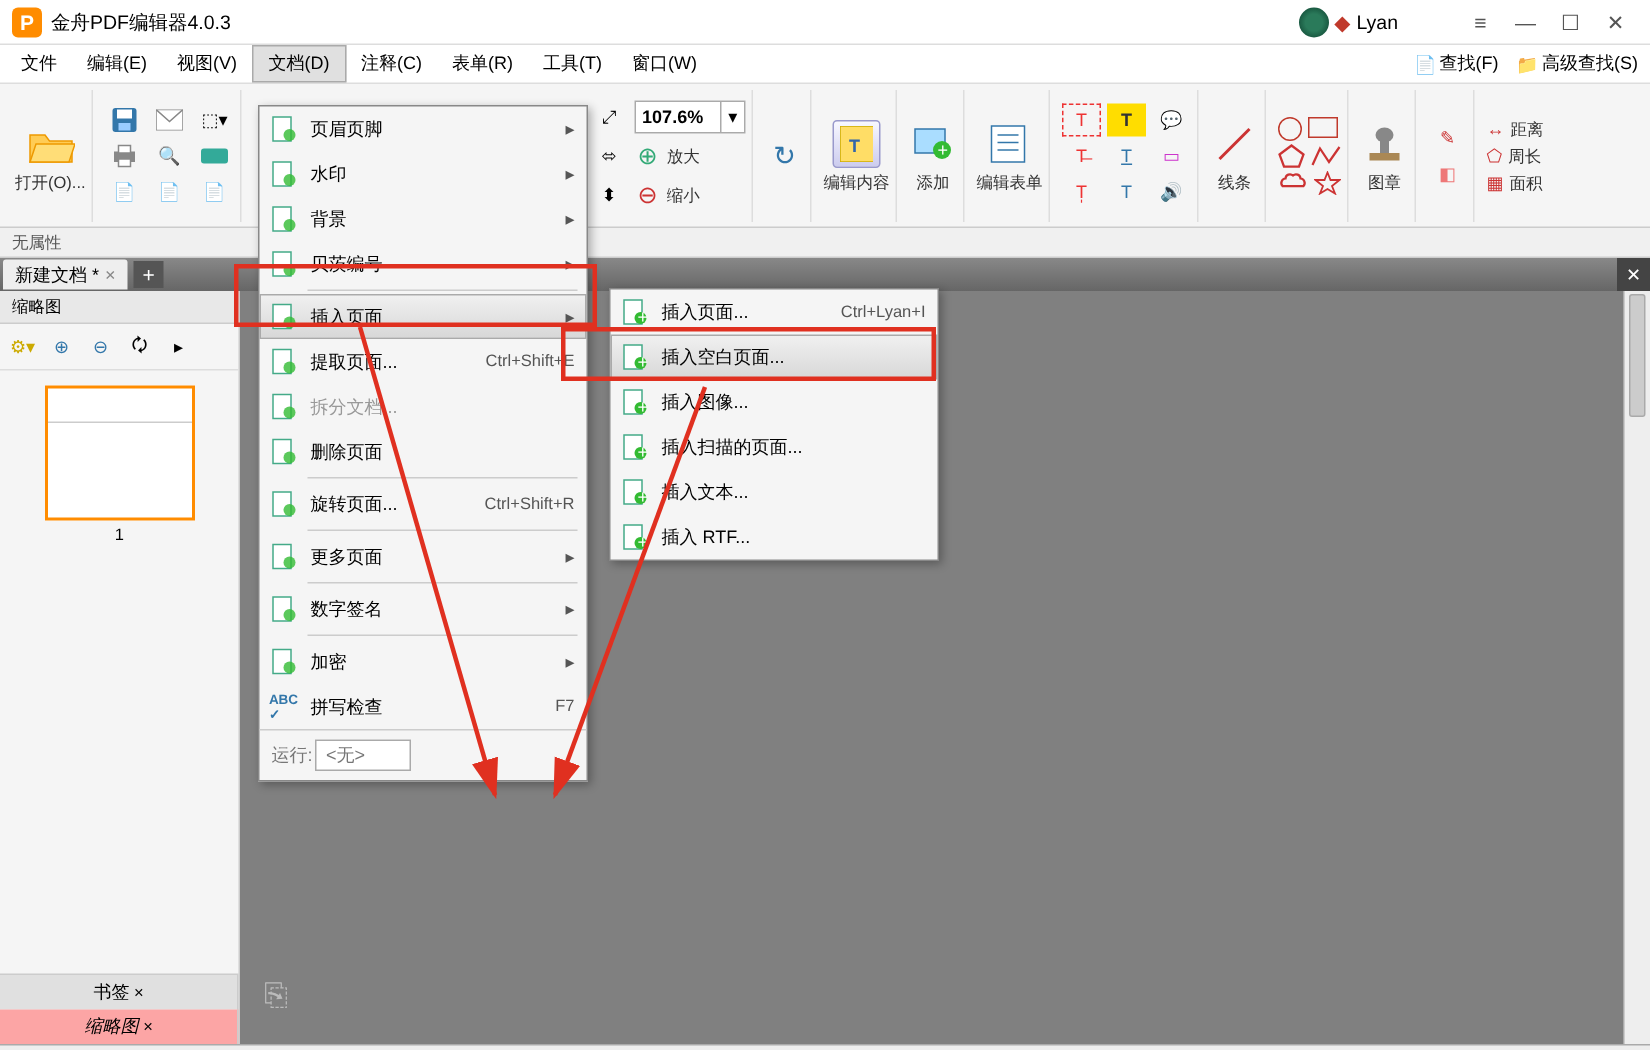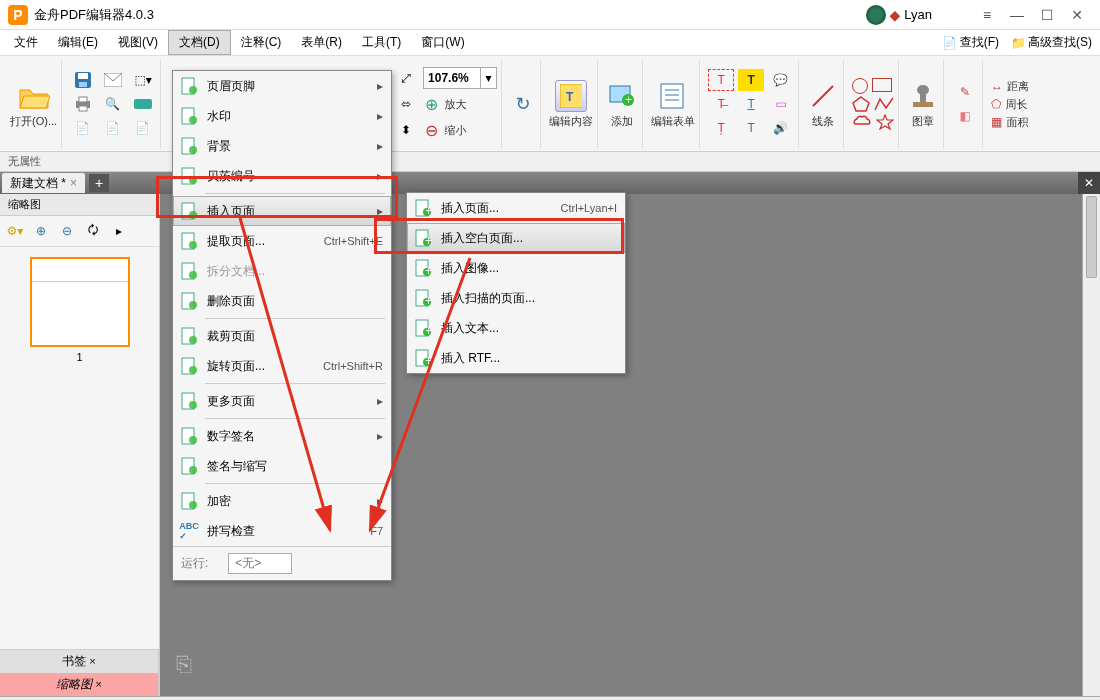--- a/index.html
+++ b/index.html
@@ -69,21 +69,21 @@
 .dd1 { left: 172px; top: 70px; width: 220px; }
 .dd2 { left: 406px; top: 192px; width: 220px; }
 .dd-row { display: flex; align-items: center; height: 30px; padding: 0 8px 0 4px; gap: 6px; position: relative; }
 .dd-row:hover, .dd-row.hover { background: linear-gradient(#f0f0f0,#d8d8d8); border:1px solid #aaa; height:30px; padding:0 7px 0 3px;}
 .dd-row.disabled { color: #999; }
 .dd-ic { width: 24px; height: 22px; display: flex; align-items: center; justify-content: center; flex-shrink: 0; }
 .dd-label { flex: 1; }
 .dd-short { color: #555; font-size: 11px; }
 .dd-arrow { color: #555; }
 .dd-sep { height: 1px; background: #ccc; margin: 2px 6px 2px 32px; }
-.dd-foot { border-top: 1px solid #ccc; padding: 6px 8px; display: flex; align-items: center; gap: 20px; color: #777; font-size:11px;}
+.dd-foot { border-top: 1px solid #ccc; padding: 6px 8px; display: flex; align-items: center; gap: 2px; color: #777; font-size:11px;}
 
 
 .redbox { position: absolute; border: 3px solid #e03020; z-index: 200; pointer-events: none; }
 .rb1 { left: 156px; top: 176px; width: 242px; height: 42px; }
 .rb2 { left: 374px; top: 218px; width: 250px; height: 36px; }
 .arrow-svg { position: absolute; z-index: 201; pointer-events: none; }
 svg { display: block; }
 </style>
 </head>
 <body>
@@ -471,29 +471,20 @@
       <span class="dd-label">删除页面</span>
     </div>
     <div class="dd-sep"></div>
     <div class="dd-row">
       <span class="dd-ic">
         <svg width="18" height="18">
           <rect x="2" y="1" width="12" height="16" fill="#fff" stroke="#4a8"></rect>
           <circle cx="13" cy="13" r="4" fill="#3b3" opacity="0.8"></circle>
         </svg>
       </span>
-      <span class="dd-label">裁剪页面</span>
-    </div>
-    <div class="dd-row">
-      <span class="dd-ic">
-        <svg width="18" height="18">
-          <rect x="2" y="1" width="12" height="16" fill="#fff" stroke="#4a8"></rect>
-          <circle cx="13" cy="13" r="4" fill="#3b3" opacity="0.8"></circle>
-        </svg>
-      </span>
       <span class="dd-label">旋转页面...</span>
       <span class="dd-short">Ctrl+Shift+R</span>
     </div>
     <div class="dd-sep"></div>
     <div class="dd-row">
       <span class="dd-ic">
         <svg width="18" height="18">
           <rect x="2" y="1" width="12" height="16" fill="#fff" stroke="#4a8"></rect>
           <circle cx="13" cy="13" r="4" fill="#3b3" opacity="0.8"></circle>
         </svg>
@@ -504,29 +495,20 @@
     <div class="dd-sep"></div>
     <div class="dd-row">
       <span class="dd-ic">
         <svg width="18" height="18">
           <rect x="2" y="1" width="12" height="16" fill="#fff" stroke="#4a8"></rect>
           <circle cx="13" cy="13" r="4" fill="#3b3" opacity="0.8"></circle>
         </svg>
       </span>
       <span class="dd-label">数字签名</span>
       <span class="dd-arrow">▸</span>
-    </div>
-    <div class="dd-row">
-      <span class="dd-ic">
-        <svg width="18" height="18">
-          <rect x="2" y="1" width="12" height="16" fill="#fff" stroke="#4a8"></rect>
-          <circle cx="13" cy="13" r="4" fill="#3b3" opacity="0.8"></circle>
-        </svg>
-      </span>
-      <span class="dd-label">签名与缩写</span>
     </div>
     <div class="dd-sep"></div>
     <div class="dd-row">
       <span class="dd-ic">
         <svg width="18" height="18">
           <rect x="2" y="1" width="12" height="16" fill="#fff" stroke="#4a8"></rect>
           <circle cx="13" cy="13" r="4" fill="#3b3" opacity="0.8"></circle>
         </svg>
       </span>
       <span class="dd-label">加密</span>

